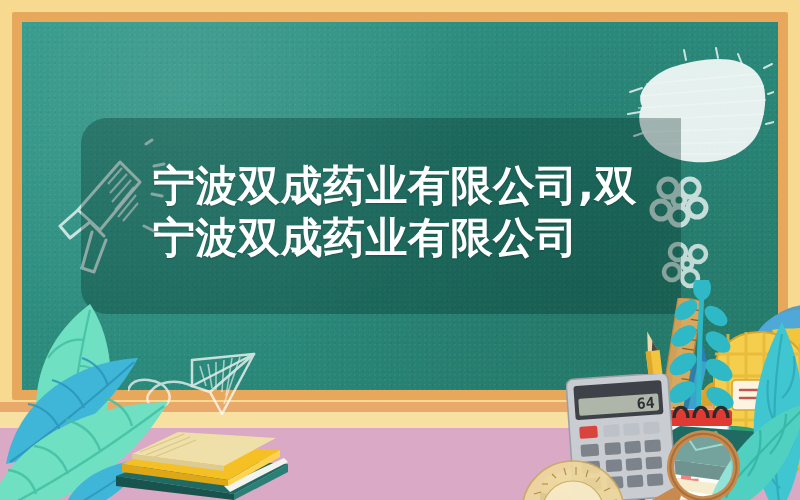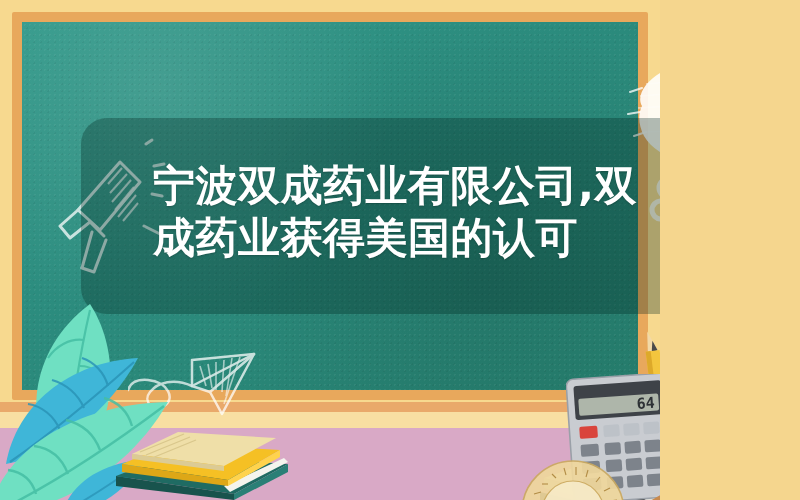--- a/index.html
+++ b/index.html
@@ -5,21 +5,21 @@
 <style>
   * { margin:0; padding:0; box-sizing:border-box; }
   html,body { width:800px; height:500px; overflow:hidden; }
   body {
     font-family:"Liberation Sans","DejaVu Sans",sans-serif;
     background:#F5D68E;
   }
 
   #stage {
     position:relative;
-    width:660px; height:500px;
+    width:800px; height:500px;
     overflow:hidden;
     background:#F7D98F;
   }
 
   
   .desk-pink {
     position:absolute; left:0; bottom:0; width:800px; height:72px;
     background:#D9A9C6;
   }
   .desk-cream {
@@ -231,21 +231,21 @@
         <path d="M96,8 L94,40"></path>
           <path d="M104,6 L98,44"></path>
           <path d="M112,5 L96,52"></path>
       </g>
       <path d="M64,34 C46,26 30,30 22,40 C14,50 26,60 36,54 C48,47 40,30 20,28 C8,27 2,32 0,38" fill="none" stroke="#ffffff" stroke-width="2.5" stroke-linecap="round" opacity=".85"></path>
     </svg>
   </div>
 
   <div class="headline">
     <div>宁波双成药业有限公司,双</div>
-    <div>成药业获得美国的认可</div>
+    <div>宁波双成药业有限公司</div>
   </div>
 
   <div class="desk-ledge"></div>
   <div class="desk-cream"></div>
   <div class="desk-pink"></div>
 
   <div class="prop ruler">
     <svg width="50" height="180" viewBox="0 0 50 180">
       <g transform="rotate(9 25 90)">
         <rect x="12" y="0" width="24" height="180" rx="3" fill="#D9A85F"></rect>

